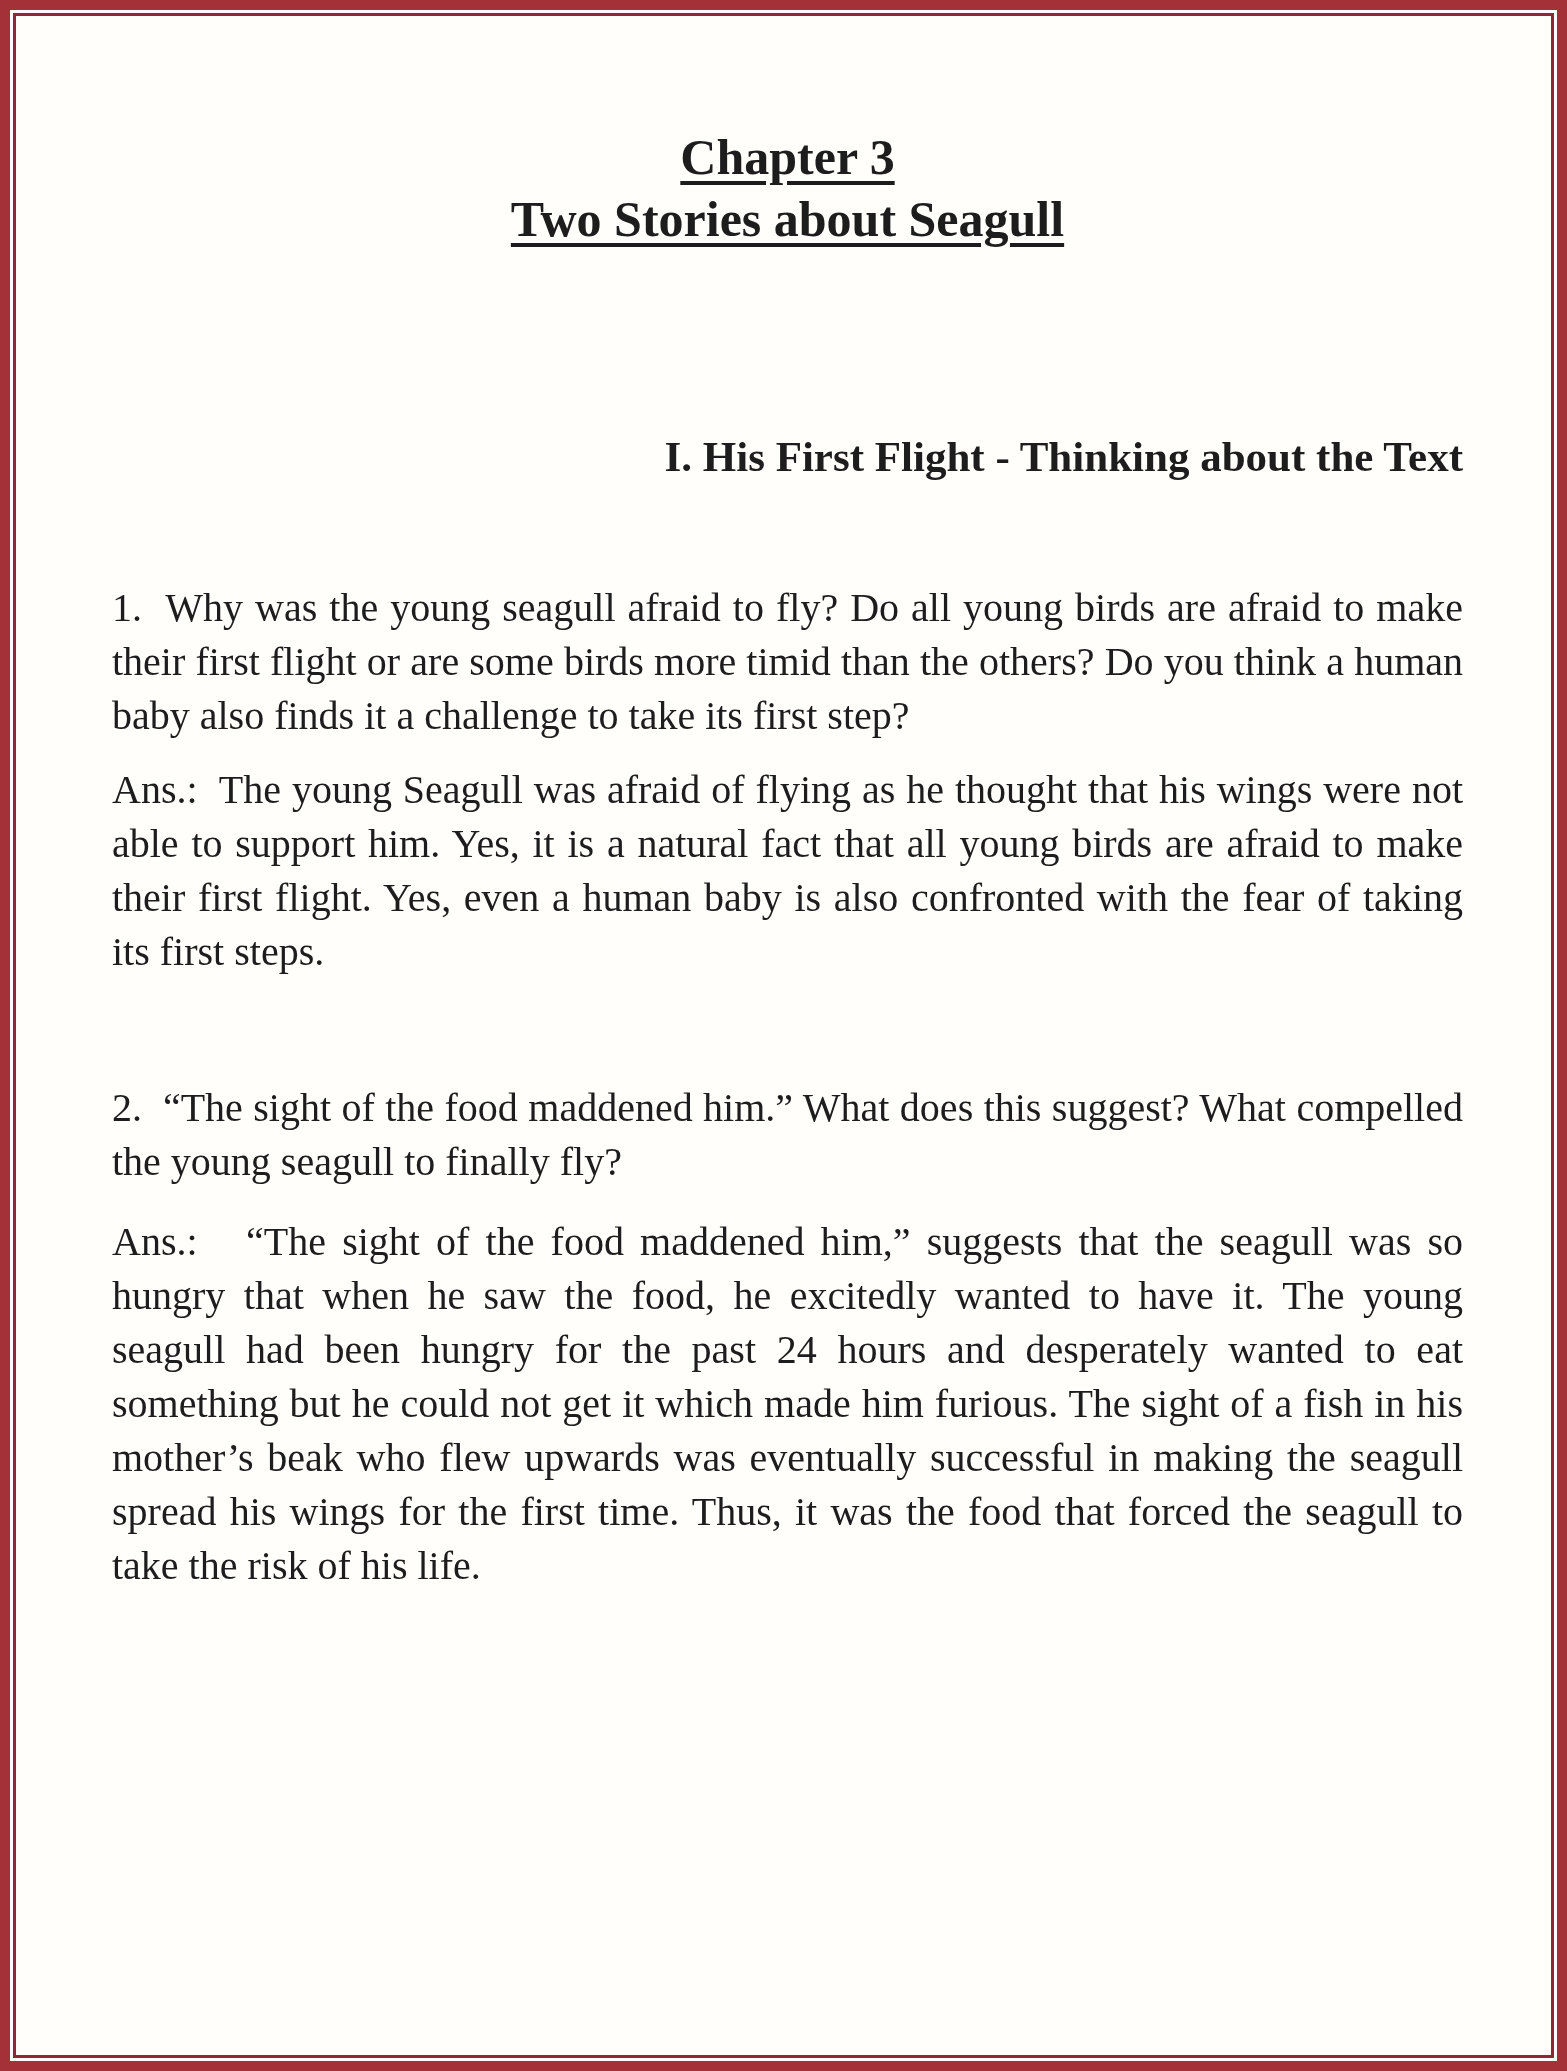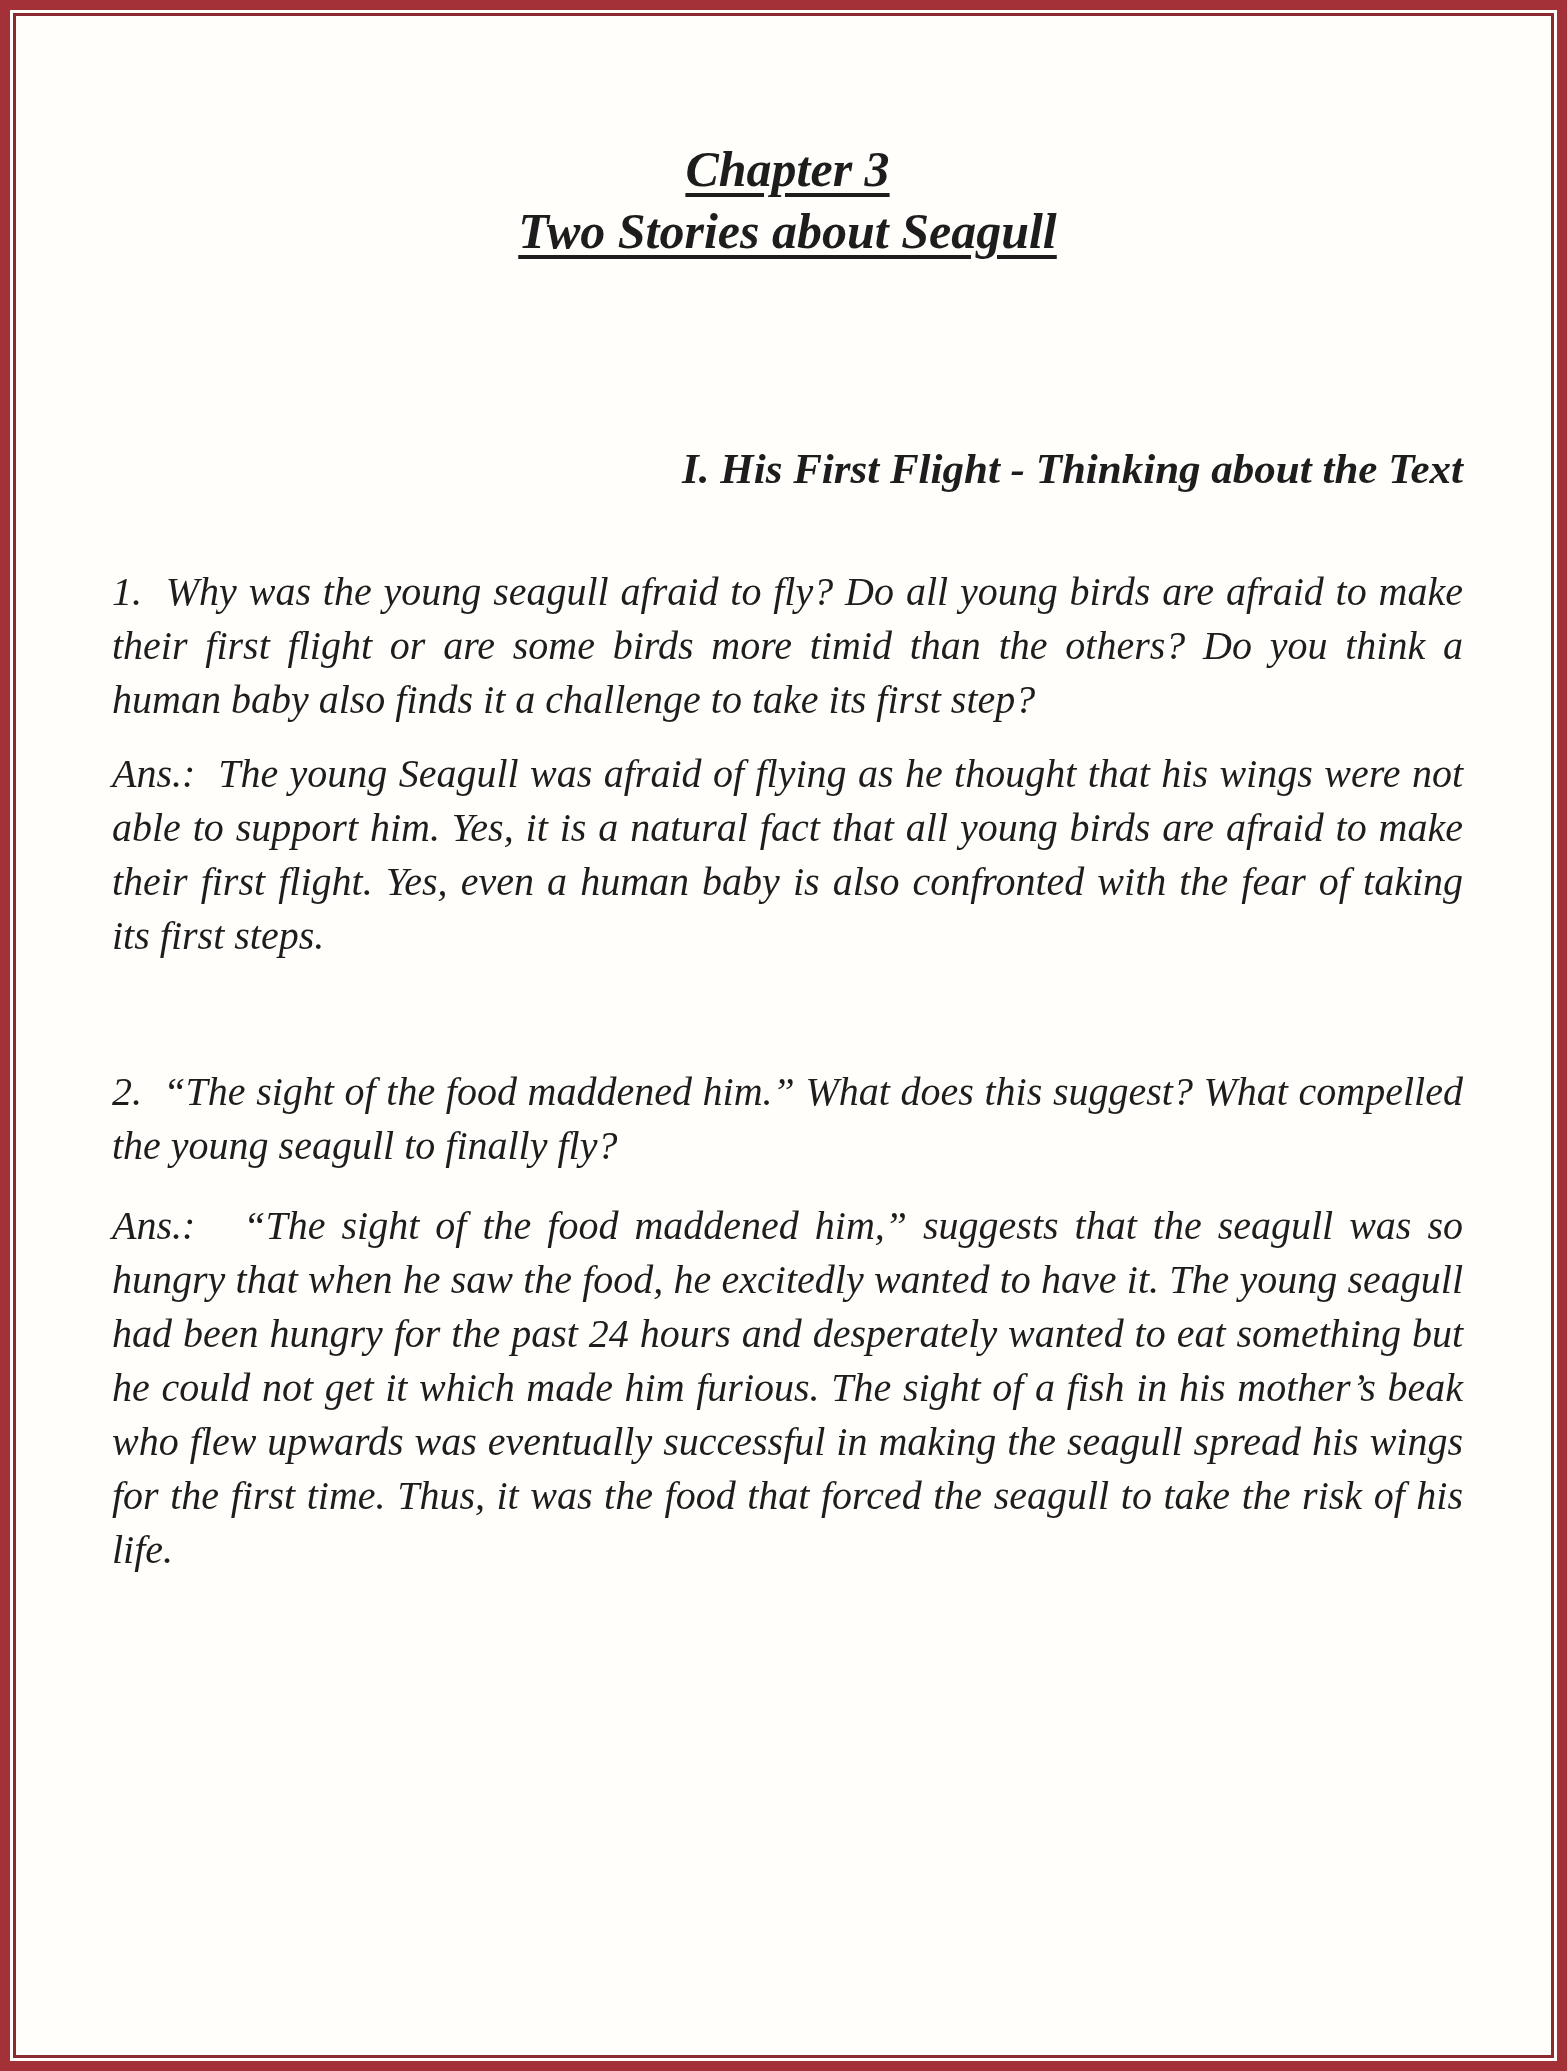--- a/index.html
+++ b/index.html
@@ -24,24 +24,23 @@
   }
   .border-inner {
     position: absolute;
     inset: 13px;
     border: 3px solid #8c2a30;
     box-sizing: border-box;
     pointer-events: none;
   }
   .content {
     position: absolute;
-    top: 16px;
+    top: 4px;
     left: 112px;
     right: 104px;
-    font-style: italic;
   }
   .title-block {
     margin-top: 122px;
     text-align: center;
     font-weight: bold;
     font-size: 50px;
     line-height: 62px;
   }
   .title-line { display: block; }
   .underlined {
@@ -55,21 +54,21 @@
     line-height: 52px;
     font-weight: bold;
     text-align: right;
   }
   p.question, p.answer {
     font-size: 40px;
     line-height: 54px;
     margin: 0;
     text-align: justify;
   }
-  p.question-1 { margin-top: 70px; }
+  p.question-1 { margin-top: 98px; }
   p.answer-1  { margin-top: 20px; }
   p.question-2 { margin-top: 102px; }
   p.answer-2  { margin-top: 26px; }
   p.question-3 { margin-top: 188px; }
 </style>
 </head>
 <body>
 
 <div class="border-outer"></div>
 <div class="border-inner"></div>

